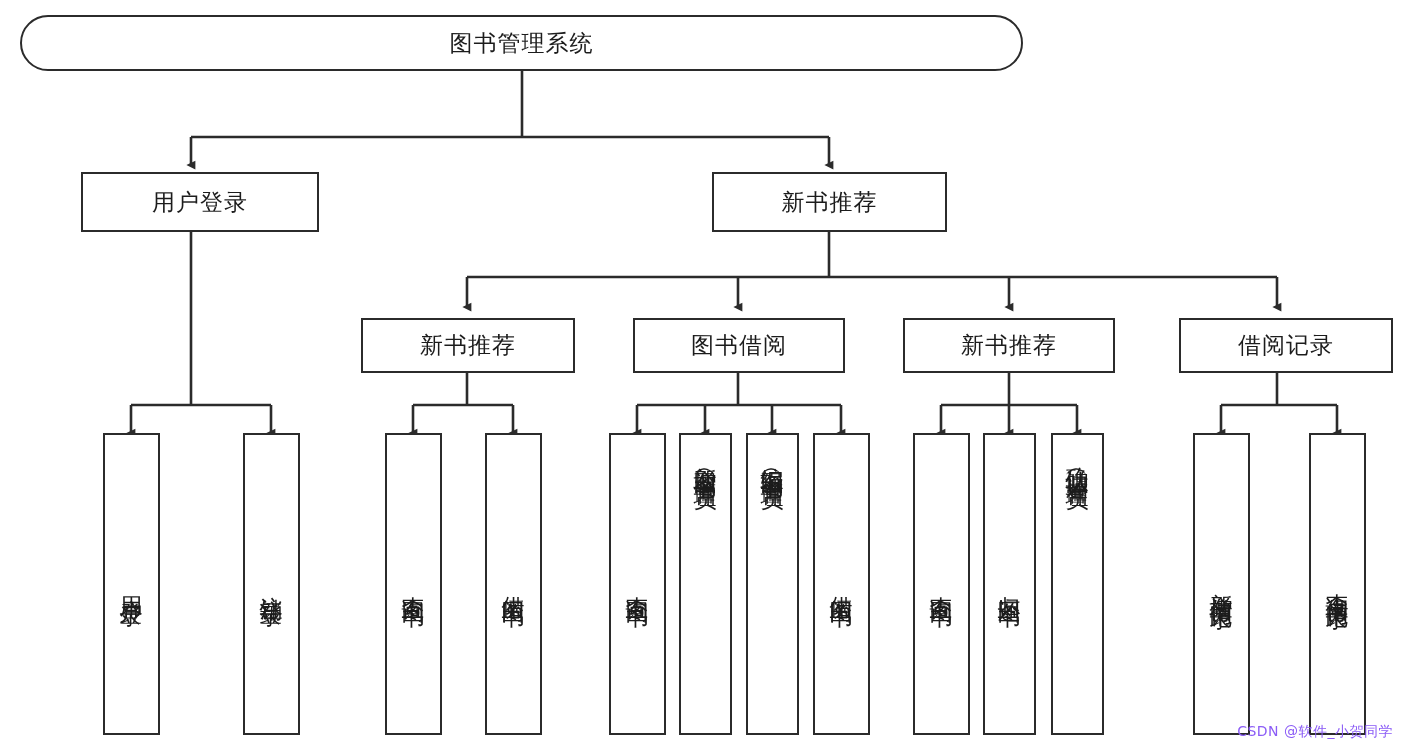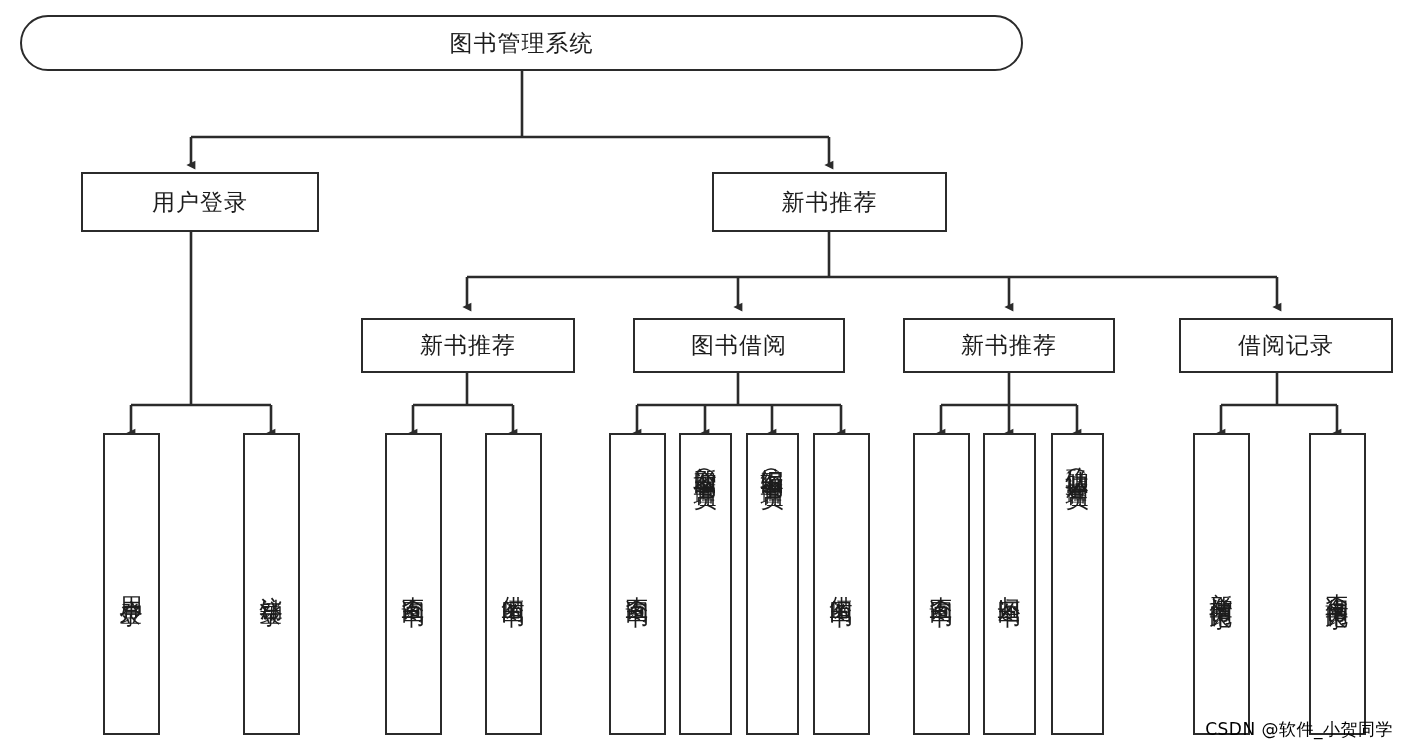--- a/index.html
+++ b/index.html
@@ -50,22 +50,22 @@
     white-space: nowrap;
   }
   .node.vert.center {
     align-items: center;
     padding-top: 0;
   }
   #watermark {
     position: absolute;
     right: 12px;
     bottom: 6px;
-    font-size: 17px;
-    color: #000000;
+    font-size: 14px;
+    color: #8b5cf6;
     letter-spacing: 0.5px;
     white-space: nowrap;
   }
 </style>
 </head>
 <body>
 
 <div id="canvas">
 
   <svg id="edges" viewBox="0 0 1405 747" xmlns="http://www.w3.org/2000/svg">

